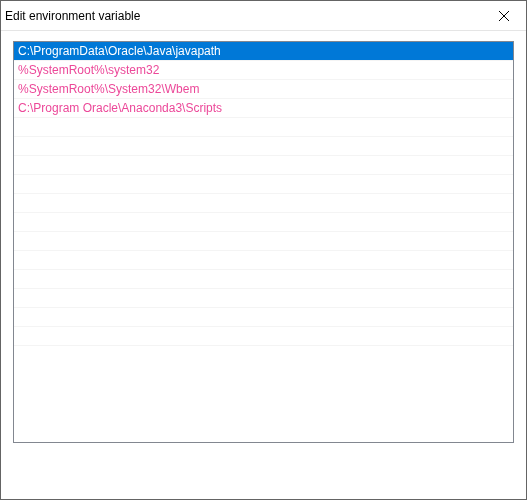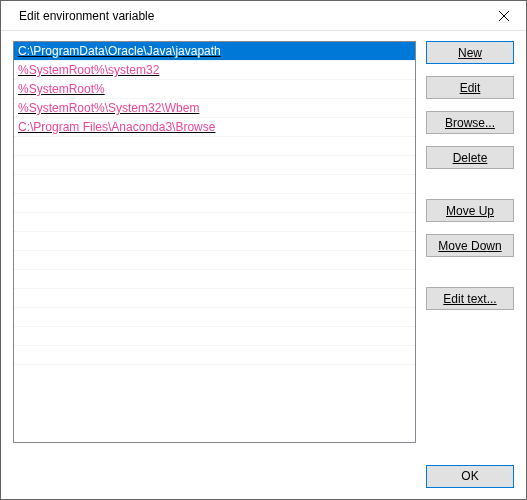--- a/index.html
+++ b/index.html
@@ -13,41 +13,40 @@
   .window {
     width: 527px; height: 500px;
     border: 1px solid #646464;
     background: #fff;
     display: flex; flex-direction: column;
     position: relative;
   }
   .titlebar {
     height: 30px;
     display: flex; align-items: center;
-    padding-left: 18px;
+    padding-left: 4px;
     border-bottom: 1px solid #e5e5e5;
     background: #fff;
   }
   .title-text {
     flex: 1;
     font-size: 12px;
     color: #000;
   }
   .close-btn {
     width: 45px; height: 29px;
     display: flex; align-items: center; justify-content: center;
     cursor: pointer;
   }
   .close-btn svg { width: 10px; height: 10px; }
   .body {
     flex: 1;
     display: flex;
     padding: 10px 12px 0 12px;
     gap: 10px;
-    text-decoration: underline;
   }
   .listbox {
     flex: 1;
     border: 1px solid #828790;
     background: #fff;
     overflow: hidden;
     height: 402px;
   }
   .list-inner {
     height: 100%;
@@ -106,45 +105,34 @@
         <line x1="10" y1="0" x2="0" y2="10" stroke="#000" stroke-width="1"></line>
       </svg>
     </div>
   </div>
 
   <div class="body">
     <div class="listbox">
       <div class="list-inner" id="list-inner">
           <div class="list-item selected">C:\ProgramData\Oracle\Java\javapath</div>
           <div class="list-item">%SystemRoot%\system32</div>
-          <div class="list-item">%SystemRoot%</div>
           <div class="list-item">%SystemRoot%\System32\Wbem</div>
-          <div class="list-item">C:\Program Files\Anaconda3\Browse</div>
+          <div class="list-item">C:\Program Oracle\Anaconda3\Scripts</div>
           <div class="list-item"></div>
           <div class="list-item"></div>
           <div class="list-item"></div>
           <div class="list-item"></div>
           <div class="list-item"></div>
           <div class="list-item"></div>
           <div class="list-item"></div>
           <div class="list-item"></div>
           <div class="list-item"></div>
           <div class="list-item"></div>
           <div class="list-item"></div>
           <div class="list-item"></div>
         </div>
     </div>
-    <div class="side-buttons">
-      <button class="btn default">New</button>
-      <button class="btn">Edit</button>
-      <button class="btn">Browse...</button>
-      <button class="btn gap-large">Delete</button>
-      <button class="btn">Move Up</button>
-      <button class="btn gap-large">Move Down</button>
-      <button class="btn">Edit text...</button>
-    </div>
   </div>
 
   <div class="footer">
-    <button class="btn default">OK</button>
   </div>
 
 </div>
 
 </body></html>

